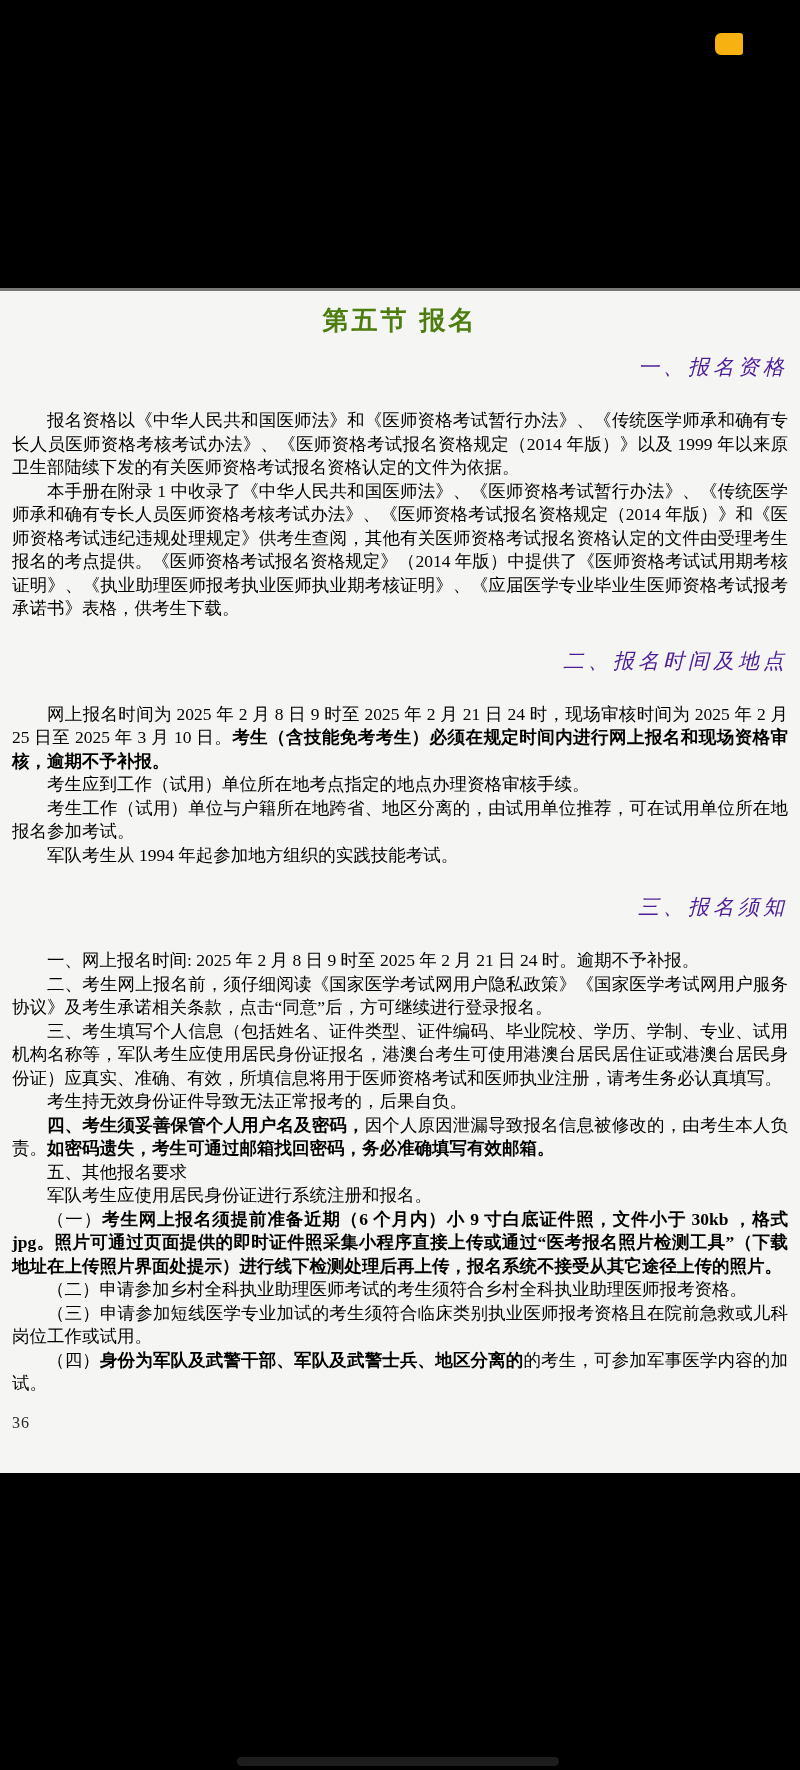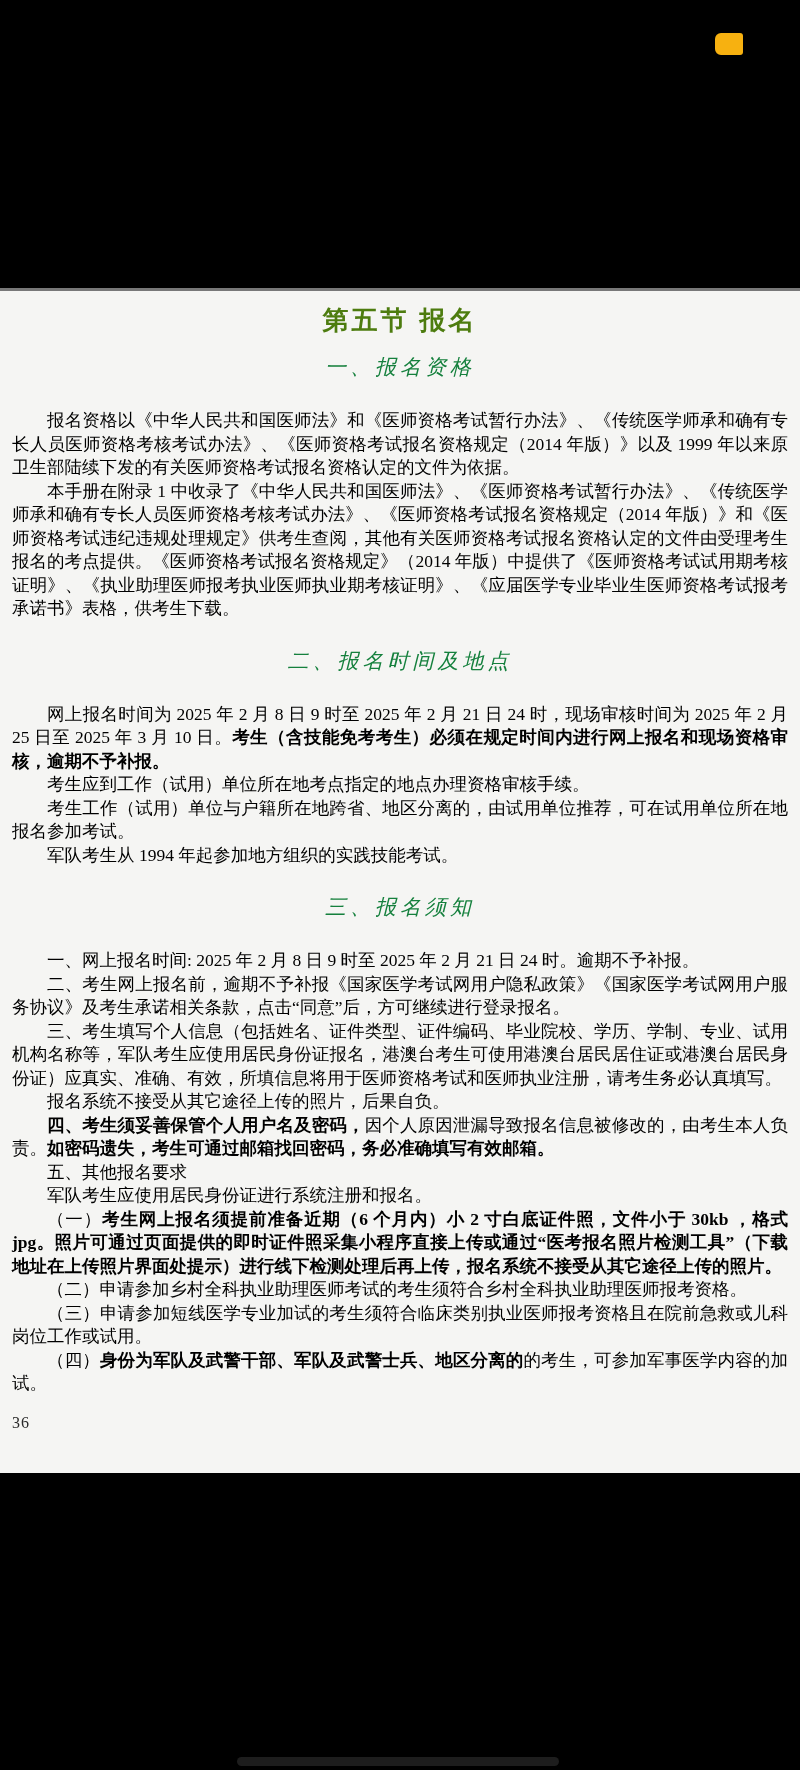--- a/index.html
+++ b/index.html
@@ -49,26 +49,26 @@
     margin: 12px 0 0 0;
     text-align: center;
     font-family: "Liberation Sans", sans-serif;
     font-weight: 600;
     font-size: 26px;
     letter-spacing: 3px;
     color: #4d7c0f;
   }
   .sec-heading {
     margin: 26px 0 28px 0;
-    text-align: center;
+    text-align: right;
     font-style: italic;
     font-weight: 500;
     font-size: 21px;
     letter-spacing: 4px;
-    color: #15803d;
+    color: #4c1d95;
   }
   .sec-heading.first {
     margin-top: 15px;
   }
   p.body-para {
     margin: 0;
     font-size: 17.5px;
     line-height: 23.5px;
     text-align: justify;
     text-indent: 2em;
@@ -114,27 +114,27 @@
     <h2 class="sec-heading">二、报名时间及地点</h2>
 
     <p class="body-para"><span>网上报名时间为 2025 年 2 月 8 日 9 时至 2025 年 2 月 21 日 24 时，现场审核时间为 2025 年 2 月 25 日至 2025 年 3 月 10 日。</span><span class="b">考生（含技能免考考生）必须在规定时间内进行网上报名和现场资格审核，逾期不予补报。</span></p>
     <p class="body-para"><span>考生应到工作（试用）单位所在地考点指定的地点办理资格审核手续。</span></p>
     <p class="body-para"><span>考生工作（试用）单位与户籍所在地跨省、地区分离的，由试用单位推荐，可在试用单位所在地报名参加考试。</span></p>
     <p class="body-para"><span>军队考生从 1994 年起参加地方组织的实践技能考试。</span></p>
 
     <h2 class="sec-heading">三、报名须知</h2>
 
     <p class="body-para"><span>一、网上报名时间: 2025 年 2 月 8 日 9 时至 2025 年 2 月 21 日 24 时。逾期不予补报。</span></p>
-    <p class="body-para"><span>二、考生网上报名前，逾期不予补报《国家医学考试网用户隐私政策》《国家医学考试网用户服务协议》及考生承诺相关条款，点击“同意”后，方可继续进行登录报名。</span></p>
+    <p class="body-para"><span>二、考生网上报名前，须仔细阅读《国家医学考试网用户隐私政策》《国家医学考试网用户服务协议》及考生承诺相关条款，点击“同意”后，方可继续进行登录报名。</span></p>
     <p class="body-para"><span>三、考生填写个人信息（包括姓名、证件类型、证件编码、毕业院校、学历、学制、专业、试用机构名称等，军队考生应使用居民身份证报名，港澳台考生可使用港澳台居民居住证或港澳台居民身份证）应真实、准确、有效，所填信息将用于医师资格考试和医师执业注册，请考生务必认真填写。</span></p>
-    <p class="body-para"><span>报名系统不接受从其它途径上传的照片，后果自负。</span></p>
+    <p class="body-para"><span>考生持无效身份证件导致无法正常报考的，后果自负。</span></p>
     <p class="body-para"><span class="b">四、考生须妥善保管个人用户名及密码，</span><span>因个人原因泄漏导致报名信息被修改的，由考生本人负责。</span><span class="b">如密码遗失，考生可通过邮箱找回密码，务必准确填写有效邮箱。</span></p>
     <p class="body-para"><span>五、其他报名要求</span></p>
     <p class="body-para"><span>军队考生应使用居民身份证进行系统注册和报名。</span></p>
-    <p class="body-para"><span>（一）</span><span class="b">考生网上报名须提前准备近期（6 个月内）小 2 寸白底证件照，文件小于 30kb ，格式 jpg。照片可通过页面提供的即时证件照采集小程序直接上传或通过“医考报名照片检测工具”（下载地址在上传照片界面处提示）进行线下检测处理后再上传，报名系统不接受从其它途径上传的照片。</span></p>
+    <p class="body-para"><span>（一）</span><span class="b">考生网上报名须提前准备近期（6 个月内）小 9 寸白底证件照，文件小于 30kb ，格式 jpg。照片可通过页面提供的即时证件照采集小程序直接上传或通过“医考报名照片检测工具”（下载地址在上传照片界面处提示）进行线下检测处理后再上传，报名系统不接受从其它途径上传的照片。</span></p>
     <p class="body-para"><span>（二）申请参加乡村全科执业助理医师考试的考生须符合乡村全科执业助理医师报考资格。</span></p>
     <p class="body-para"><span>（三）申请参加短线医学专业加试的考生须符合临床类别执业医师报考资格且在院前急救或儿科岗位工作或试用。</span></p>
     <p class="body-para"><span>（四）</span><span class="b">身份为军队及武警干部、军队及武警士兵、地区分离的</span><span>的考生，可参加军事医学内容的加试。</span></p>
 
     <div class="page-number">36</div>
 
   </div>
 
   <div class="home-indicator" style="background: rgb(29, 29, 29);"></div>
 

